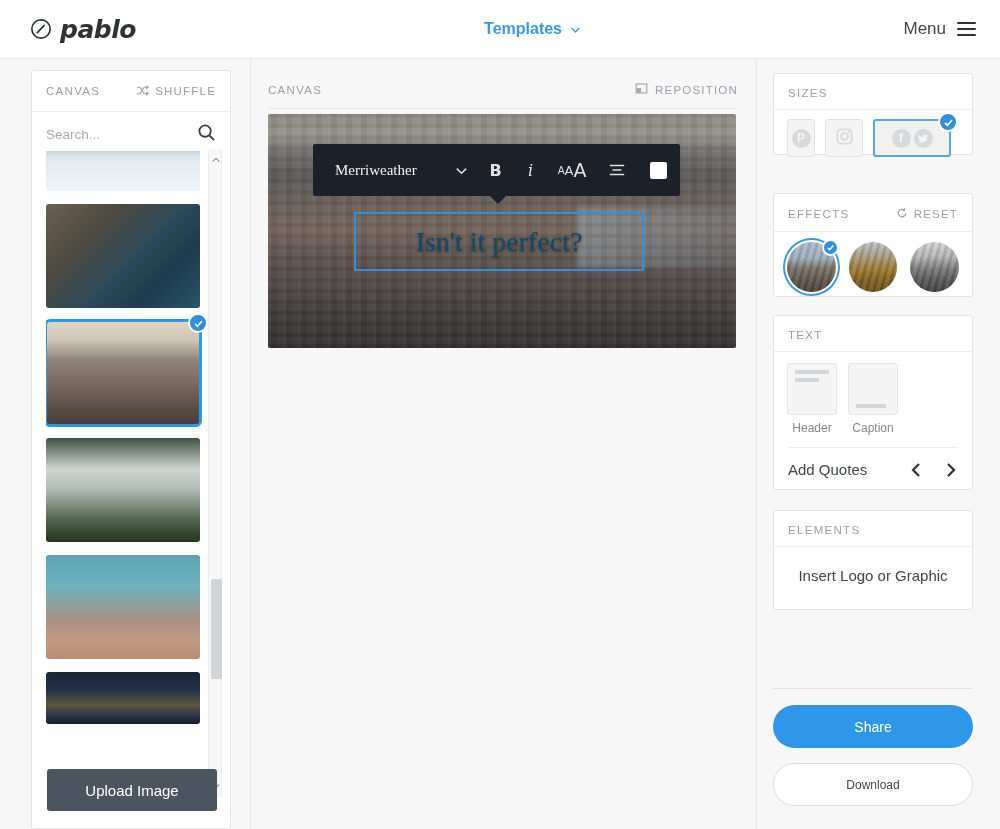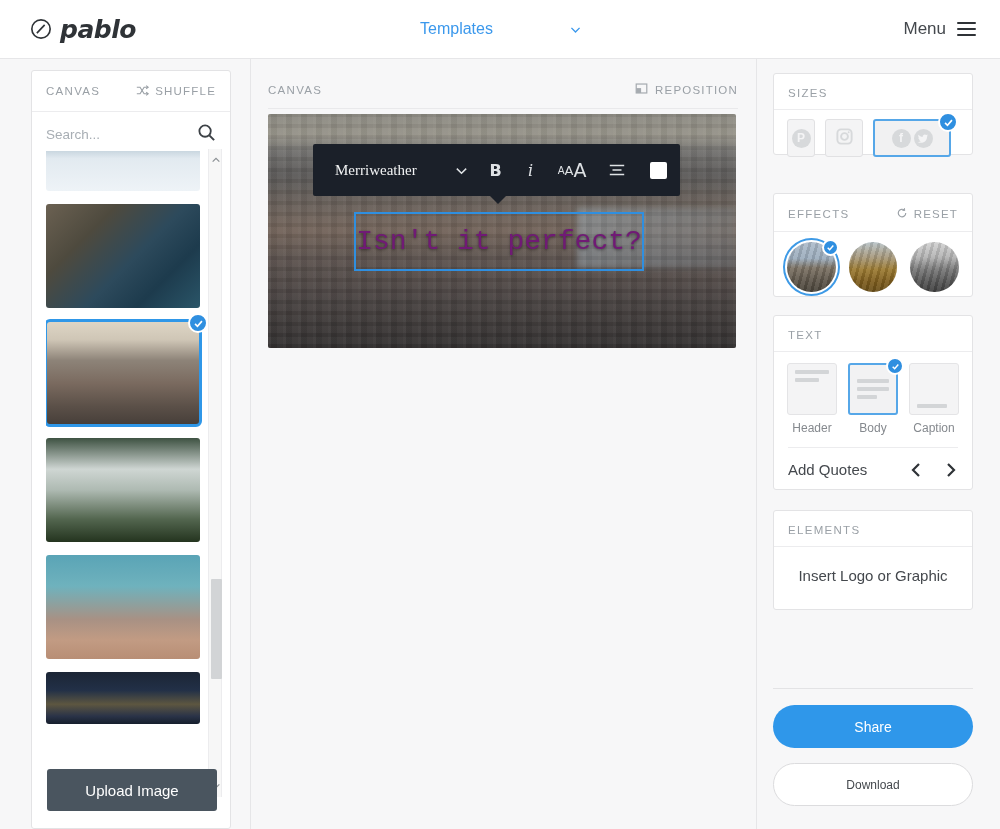--- a/index.html
+++ b/index.html
@@ -21,22 +21,23 @@
   .logo-mark { width: 22px; height: 22px; }
   .logo-text {
     font-family: "DejaVu Sans", sans-serif;
     font-size: 25px; font-style: italic; font-weight: 700;
     color: #2f3337; letter-spacing: -0.5px;
   }
   .templates {
     position: absolute; left: 0; right: 0; margin: 0 auto;
     width: 160px; text-align: center;
     color: #3b98ec; font-size: 16px;
-    display: flex; align-items: center; justify-content: space-between; gap: 7px;
+    display: flex; align-items: center; justify-content: flex-end; gap: 7px;
     cursor: pointer;
+    font-weight: bold;
   }
   .chev-down { display: inline-block; width: 11px; height: 11px; position: relative; top: -2px;}
   .menu-wrap {
     position: absolute; right: 24px;
     display: flex; align-items: center; gap: 11px; cursor: pointer;
   }
   .menu-label { font-size: 17px; color: #44484d; }
   .burger { display: flex; flex-direction: column; justify-content: space-between; width: 19px; height: 14px; }
   .burger i { display: block; height: 2.4px; background: #2f3337; border-radius: 1px; }
 
@@ -169,21 +170,21 @@
   .tb-size .s1 { font-size: 10px; } .tb-size .s2 { font-size: 13px; } .tb-size .s3 { font-size: 19px; }
   .tb-align { width: 44px; }
   .tb-color { width: 46px; }
   .swatch { width: 17px; height: 17px; background: #fff; border-radius: 2px; }
   .caption-box {
     position: absolute; left: 86px; top: 98px;
     width: 290px; height: 59px; border: 2px solid #2f8fe0;
     display: flex; align-items: center; justify-content: center; cursor: move;
   }
   .caption-text {
-    font-family: Liberation Mono, monospace; font-size: 28px; color: #701a75;
+    font-family: Liberation Serif, serif; font-size: 28px; color: #0c4a6e;
     text-shadow: 0 1px 3px rgba(0,0,0,0.45); white-space: nowrap;
   }
 
   
   .card {
     position: absolute; left: 773px; width: 200px;
     background: #fff; border: 1px solid #e3e3e5; border-radius: 3px;
   }
   .card-title { font-size: 11.5px; letter-spacing: 1.3px; color: #9aa0a6; }
   .card-head {
@@ -470,33 +471,20 @@
   </div>
   <div class="text-row">
     <div class="text-opt">
       <div class="text-card-box tcb-header">
         <div class="tl" style="width:100%"></div>
         <div class="tl" style="width:72%"></div>
       </div>
       <div class="text-label">Header</div>
     </div>
     <div class="text-opt">
-      <div class="text-card-box tcb-body selected">
-        <div class="tl" style="width:100%"></div>
-        <div class="tl" style="width:100%"></div>
-        <div class="tl" style="width:62%"></div>
-        <span class="eff-badge" style="top:-8px;right:-8px;width:18px;height:18px">
-          <svg viewBox="0 0 16 16">
-              <polyline points="3,8.5 6.5,12 13,4.5" fill="none" stroke="#fff" stroke-width="2.6"></polyline>
-            </svg>
-        </span>
-      </div>
-      <div class="text-label">Body</div>
-    </div>
-    <div class="text-opt">
       <div class="text-card-box tcb-caption">
         <div class="tl" style="width:88%"></div>
       </div>
       <div class="text-label">Caption</div>
     </div>
   </div>
   <div class="quotes-row">
     <span class="quotes-label">Add Quotes</span>
     <span class="arrows">
       <span class="arrow">

